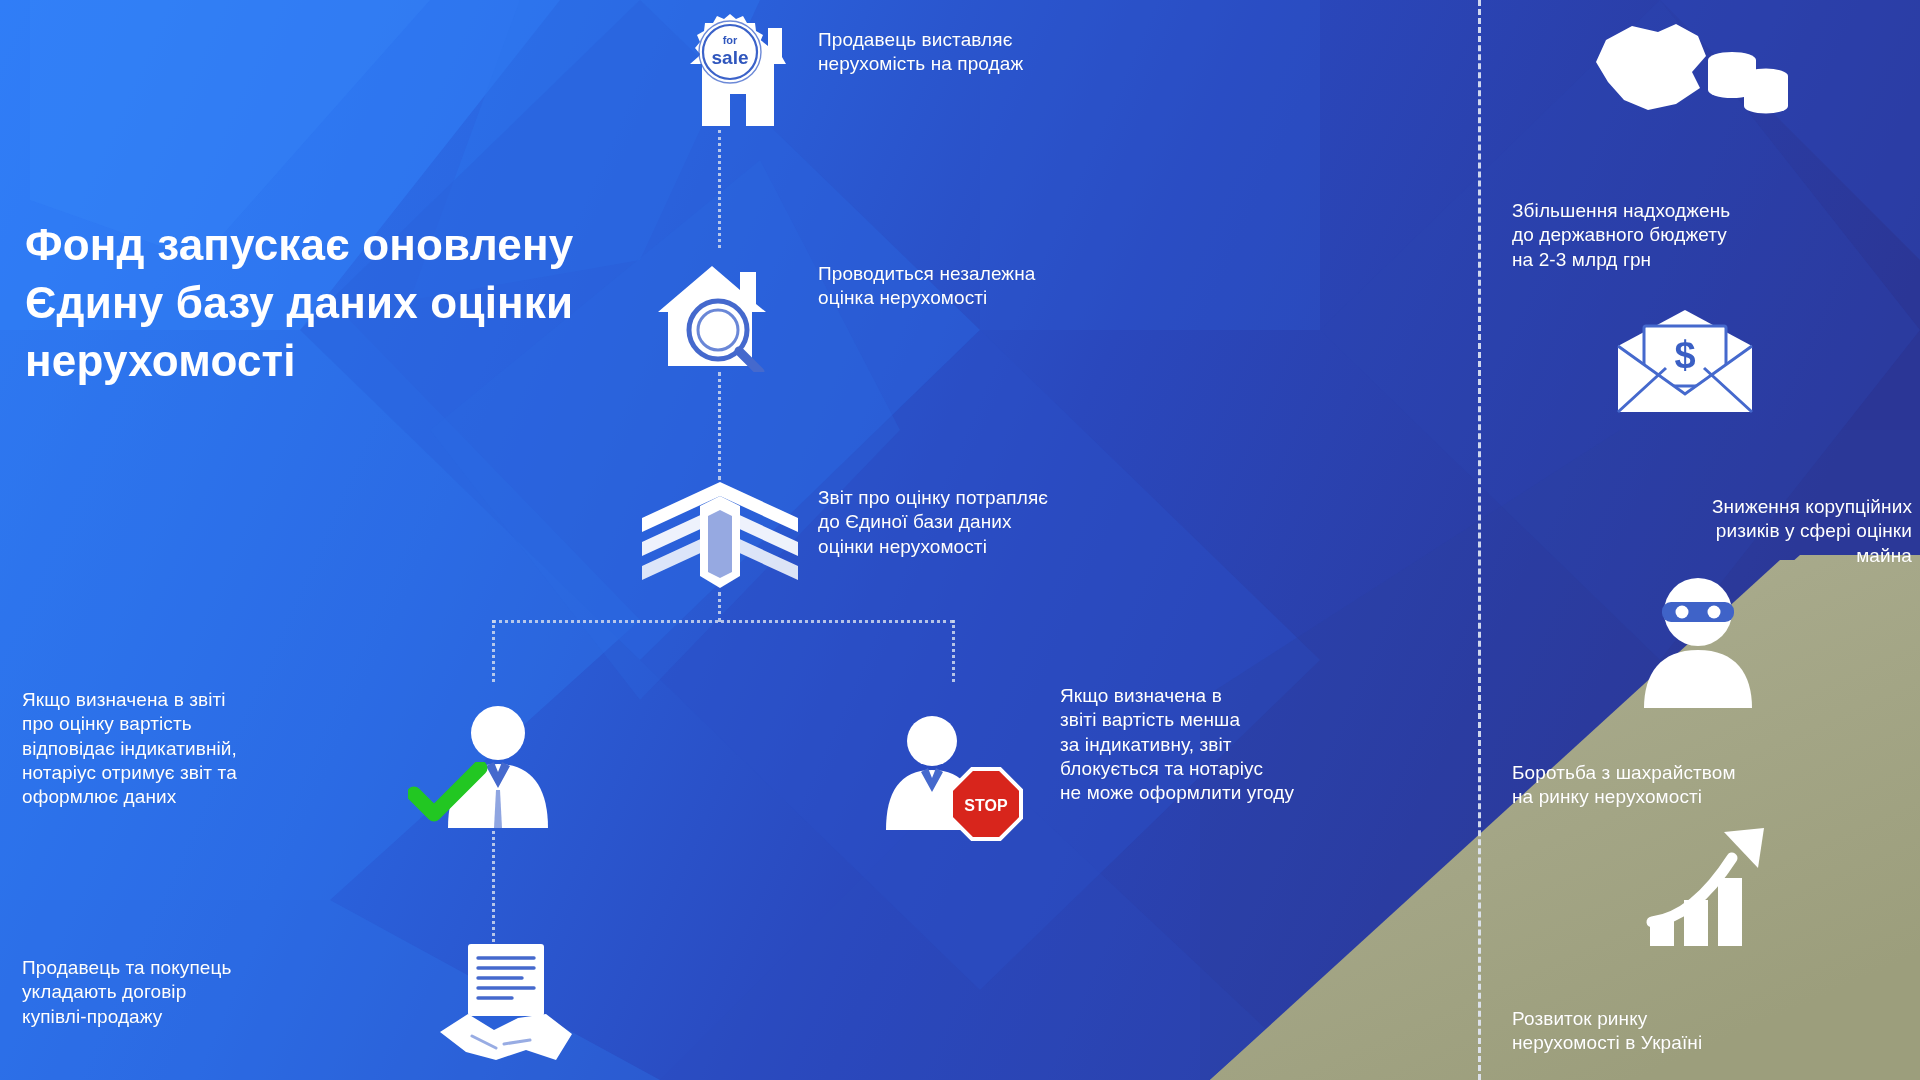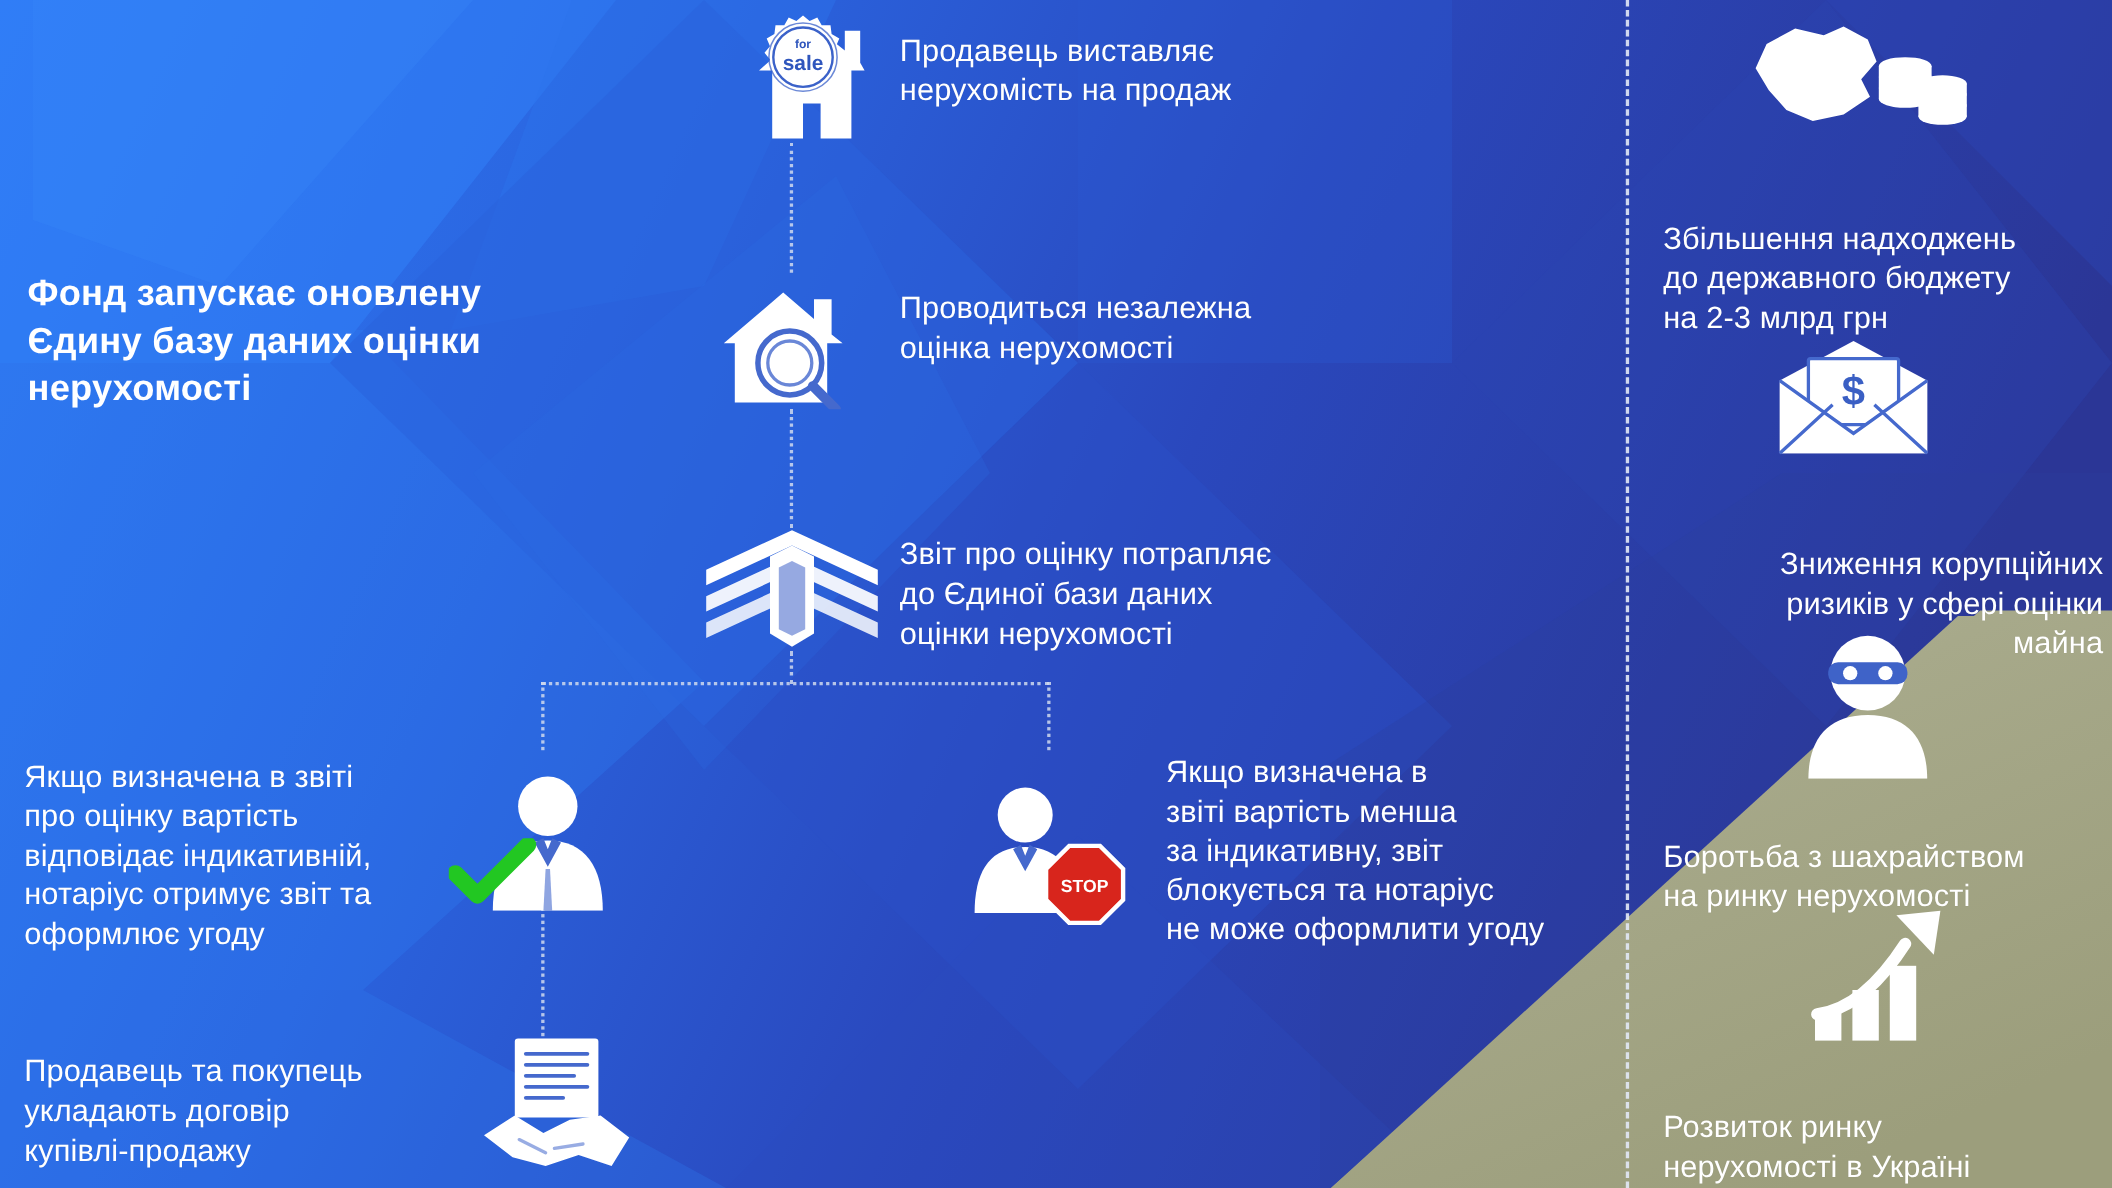--- a/index.html
+++ b/index.html
@@ -9,29 +9,29 @@
     background:#2a5fd8;
   }
 
   
   .bg{position:absolute;inset:0;overflow:hidden;}
   .bg svg{display:block;width:1920px;height:1080px;}
 
   
   .txt{
     position:absolute;color:#ffffff;
-    font-size:28px;line-height:1.28;
+    font-size:19px;line-height:1.28;
     letter-spacing:.1px;white-space:pre-line;
     text-shadow:0 0 1px rgba(0,0,0,.12);
   }
 
   
   #title{
-    position:absolute;left:25px;top:244px;width:620px;
-    color:#fff;font-weight:bold;font-size:33px;line-height:1.32;
+    position:absolute;left:25px;top:216px;width:620px;
+    color:#fff;font-weight:bold;font-size:44px;line-height:1.32;
     white-space:pre-line;letter-spacing:.2px;
   }
 
   
   .flow-icon{position:absolute;}
   .flow-icon svg{display:block;}
 
   .dotline{position:absolute;border-left:3px dotted #cfd9ee;opacity:.85;}
   .dotline-h{position:absolute;border-top:3px dotted #cfd9ee;opacity:.85;}
 
@@ -139,21 +139,21 @@
   </svg>
 </div>
 <div class="txt" style="left:818px;top:486px;width:440px;">Звіт про оцінку потрапляє
 до Єдиної бази даних
 оцінки нерухомості</div>
 
 <div class="txt" style="left:22px;top:688px;width:420px;">Якщо визначена в звіті
 про оцінку вартість
 відповідає індикативній,
 нотаріус отримує звіт та
-оформлює угоду</div>
+оформлює даних</div>
 
 <div class="flow-icon" style="left:442px;top:700px;">
   <svg width="112" height="128" viewBox="0 0 112 128">
     <circle cx="56" cy="33" r="27" fill="#ffffff"></circle>
     <path d="M56 64 C22 64 6 88 6 128 L106 128 C106 88 90 64 56 64 Z" fill="#ffffff"></path>
     <path d="M44 66 L56 88 L68 66 L60 62 L56 72 L52 62 Z" fill="#4569cd"></path>
     <path d="M54 90 L58 90 L60 128 L52 128 Z" fill="#4569cd" opacity=".6"></path>
   </svg>
 </div>
 

